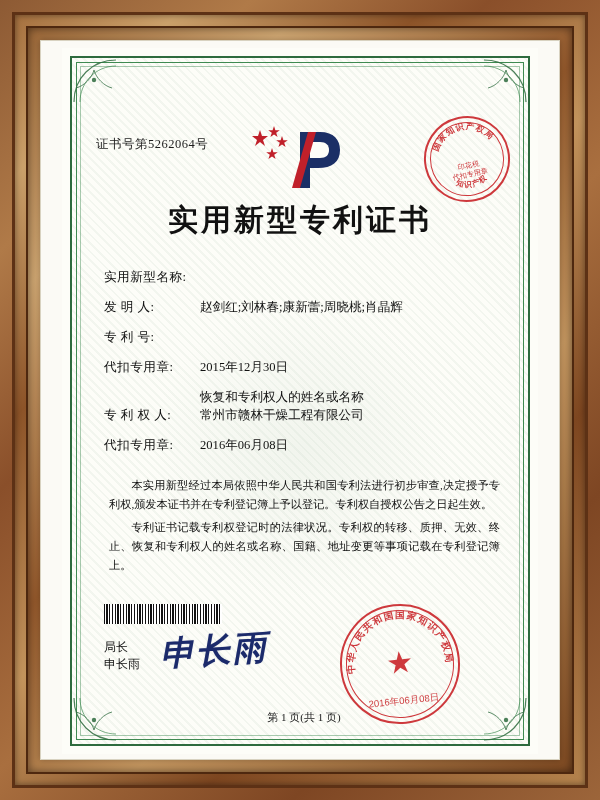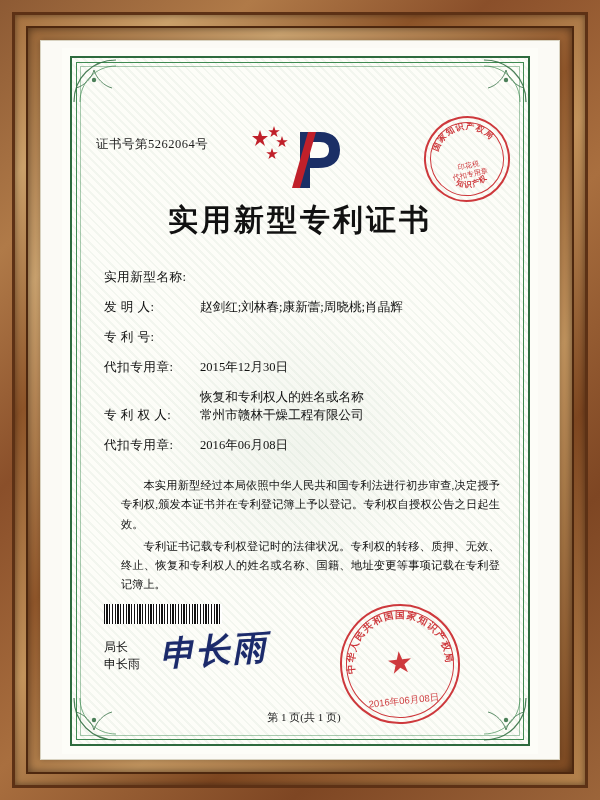--- a/index.html
+++ b/index.html
@@ -79,21 +79,21 @@
     font-size:12.6px;color:#111;line-height:1.5;
   }
   .frow{display:flex;margin-bottom:11px;align-items:flex-end;}
   .flabel{width:96px;flex:0 0 96px;letter-spacing:.5px;}
   .fval{flex:1 1 auto;}
   .fval .l2{display:block;}
   .body-text{
     position:absolute;left:104px;top:476px;width:396px;
     font-size:11.2px;color:#111;line-height:1.72;text-align:justify;
   }
-  .body-text p{margin:0 0 3px 17px;text-indent:2em;}
+  .body-text p{margin:0 0 3px 5px;text-indent:2em;}
   .barcode{
     position:absolute;left:104px;top:604px;width:118px;height:20px;
     background:repeating-linear-gradient(90deg,
       #111 0 1px, #fff 1px 2px, #111 2px 4px, #fff 4px 5px,
       #111 5px 6px, #fff 6px 8px, #111 8px 9px, #fff 9px 11px);
   }
   .sign-label{
     position:absolute;left:104px;top:640px;font-size:12px;color:#111;line-height:1.45;font-family:Liberation Mono, monospace;
   }
   .sign-script{

